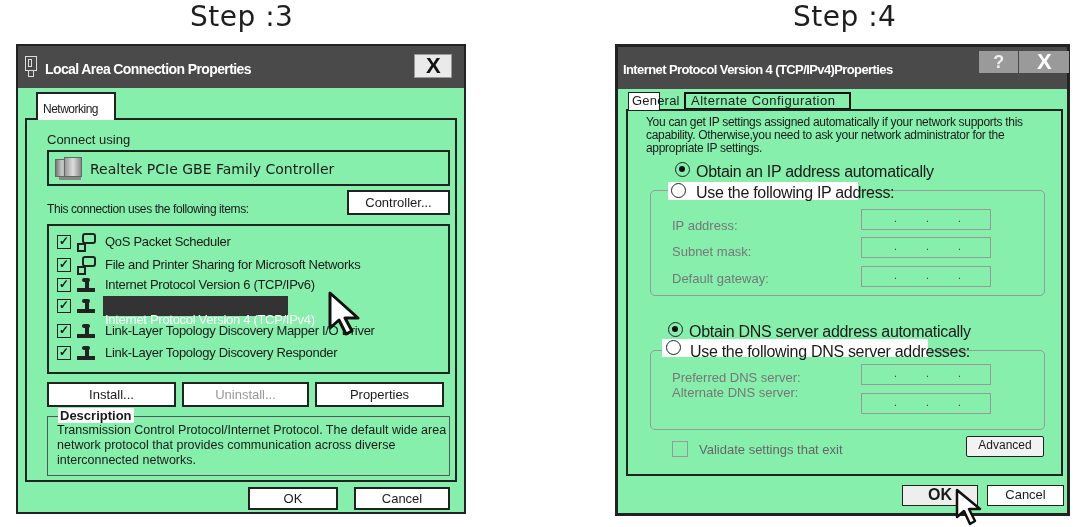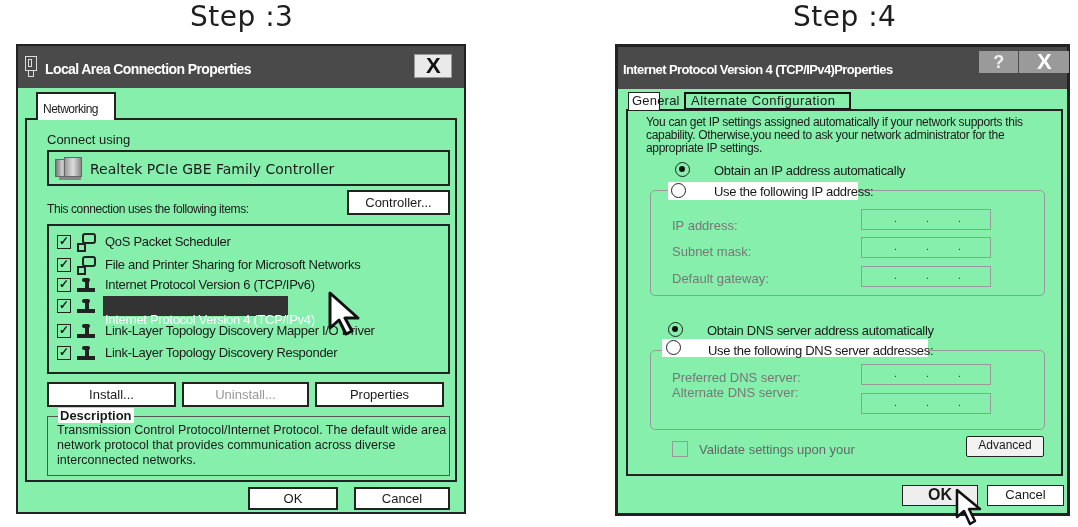--- a/index.html
+++ b/index.html
@@ -61,21 +61,21 @@
   #dlg2 .titlebar { height: 42px; }
   #dlg2 .title-text { left: 5px; top: 15px; font-size: 13px; }
   .help-btn { position: absolute; left: 361px; top: 4px; width: 39px; height: 22px; background: #9a9a9a; color: #eee; font-size: 18px; text-align: center; line-height: 22px; cursor: pointer; }
   .close-btn2 { position: absolute; left: 401px; top: 4px; width: 50px; height: 22px; background: #9a9a9a; color: #fff; font-size: 22px; font-weight: bold; text-align: center; line-height: 22px; cursor: pointer; }
   .tab-general { position: absolute; left: 10px; top: 45px; width: 32px; height: 18px; border: 1.5px solid #222; border-bottom: none; background: #fff; font-size: 13px; padding-left: 3px; z-index: 2; letter-spacing: 0.2px; }
   .tab-alt { position: absolute; left: 66px; top: 45px; width: 167px; height: 18px; border: 2.5px solid #111; font-size: 13px; padding-left: 5px; line-height: 13px; letter-spacing: 0.5px; cursor: pointer; }
   .panel2 { position: absolute; left: 8px; top: 62px; width: 437px; height: 367px; border: 2px solid #222; }
   .intro { position: absolute; left: 18px; top: 5px; width: 415px; font-size: 12px; line-height: 13px; letter-spacing: -0.3px; }
   .radio { position: absolute; width: 15px; height: 15px; border: 1.8px solid #222; border-radius: 50%; }
   .radio.on::after { content: ""; position: absolute; left: 3px; top: 3px; width: 6px; height: 6px; border-radius: 50%; background: #111; }
-  .rlabel { position: absolute; font-size: 13px; letter-spacing: -0.3px; margin-left: 18px; }
+  .rlabel { position: absolute; font-size: 16px; letter-spacing: -0.3px; }
   .group { position: absolute; border: 1.5px solid #999; border-radius: 5px; }
   .glabel { position: absolute; background: #fff; padding: 0 4px; }
   .field-lbl { position: absolute; font-size: 13px; color: #777; }
   .ipbox { position: absolute; width: 130px; height: 21px; border: 1.5px solid #999; font-size: 10px; color: #333; }
   .ipbox span { position: absolute; top: 3px; }
   .validate-cb { position: absolute; left: 44px; top: 370px; width: 16px; height: 16px; border: 1.5px solid #999; }
   .validate-lbl { position: absolute; left: 71px; top: 371px; font-size: 13px; color: #666; }
   #advanced-btn { left: 338px; top: 362px; width: 78px; height: 21px; line-height: 17px; border: 1.5px solid #222; border-radius: 2px; background: #f2f2f2; font-size: 12px; }
   #ok-btn2 { left: 284px; top: 438px; width: 76px; height: 21px; line-height: 17px; border: 1.5px solid #222; background: #eee; font-weight: bold; font-size: 16px; }
   #cancel-btn2 { left: 369px; top: 438px; width: 77px; height: 21px; line-height: 17px; border: 1.5px solid #222; background: #fff; font-size: 13px; }
@@ -239,21 +239,21 @@
         <span style="left:96px;">.</span>
       </div>
     <span class="field-lbl" style="left:44px;top:274px;">Alternate DNS server:</span>
     <div class="ipbox" style="left:233px;top:282px;">
         <span style="left:32px;">.</span>
         <span style="left:64px;">.</span>
         <span style="left:96px;">.</span>
       </div>
 
     <div class="validate-cb" style="left:44px;top:330px;"></div>
-    <span class="validate-lbl" style="left:71px;top:331px;">Validate settings upon your</span>
+    <span class="validate-lbl" style="left:71px;top:331px;">Validate settings that exit</span>
     <div class="btn" id="advanced-btn" style="top:325px;">Advanced</div>
   </div>
 
   <div class="btn" id="ok-btn2">OK</div>
   <div class="btn" id="cancel-btn2">Cancel</div>
   <svg class="cursor" style="left:336px;top:440px;width:34px;height:40px;" viewBox="0 0 34 40">
     <path d="M3 3 L3 30 L10 24 L16 37 L21 34 L15 22 L26 22 Z" fill="#fff" stroke="#111" stroke-width="2.5" stroke-linejoin="round"></path>
   </svg>
 </div>
 

